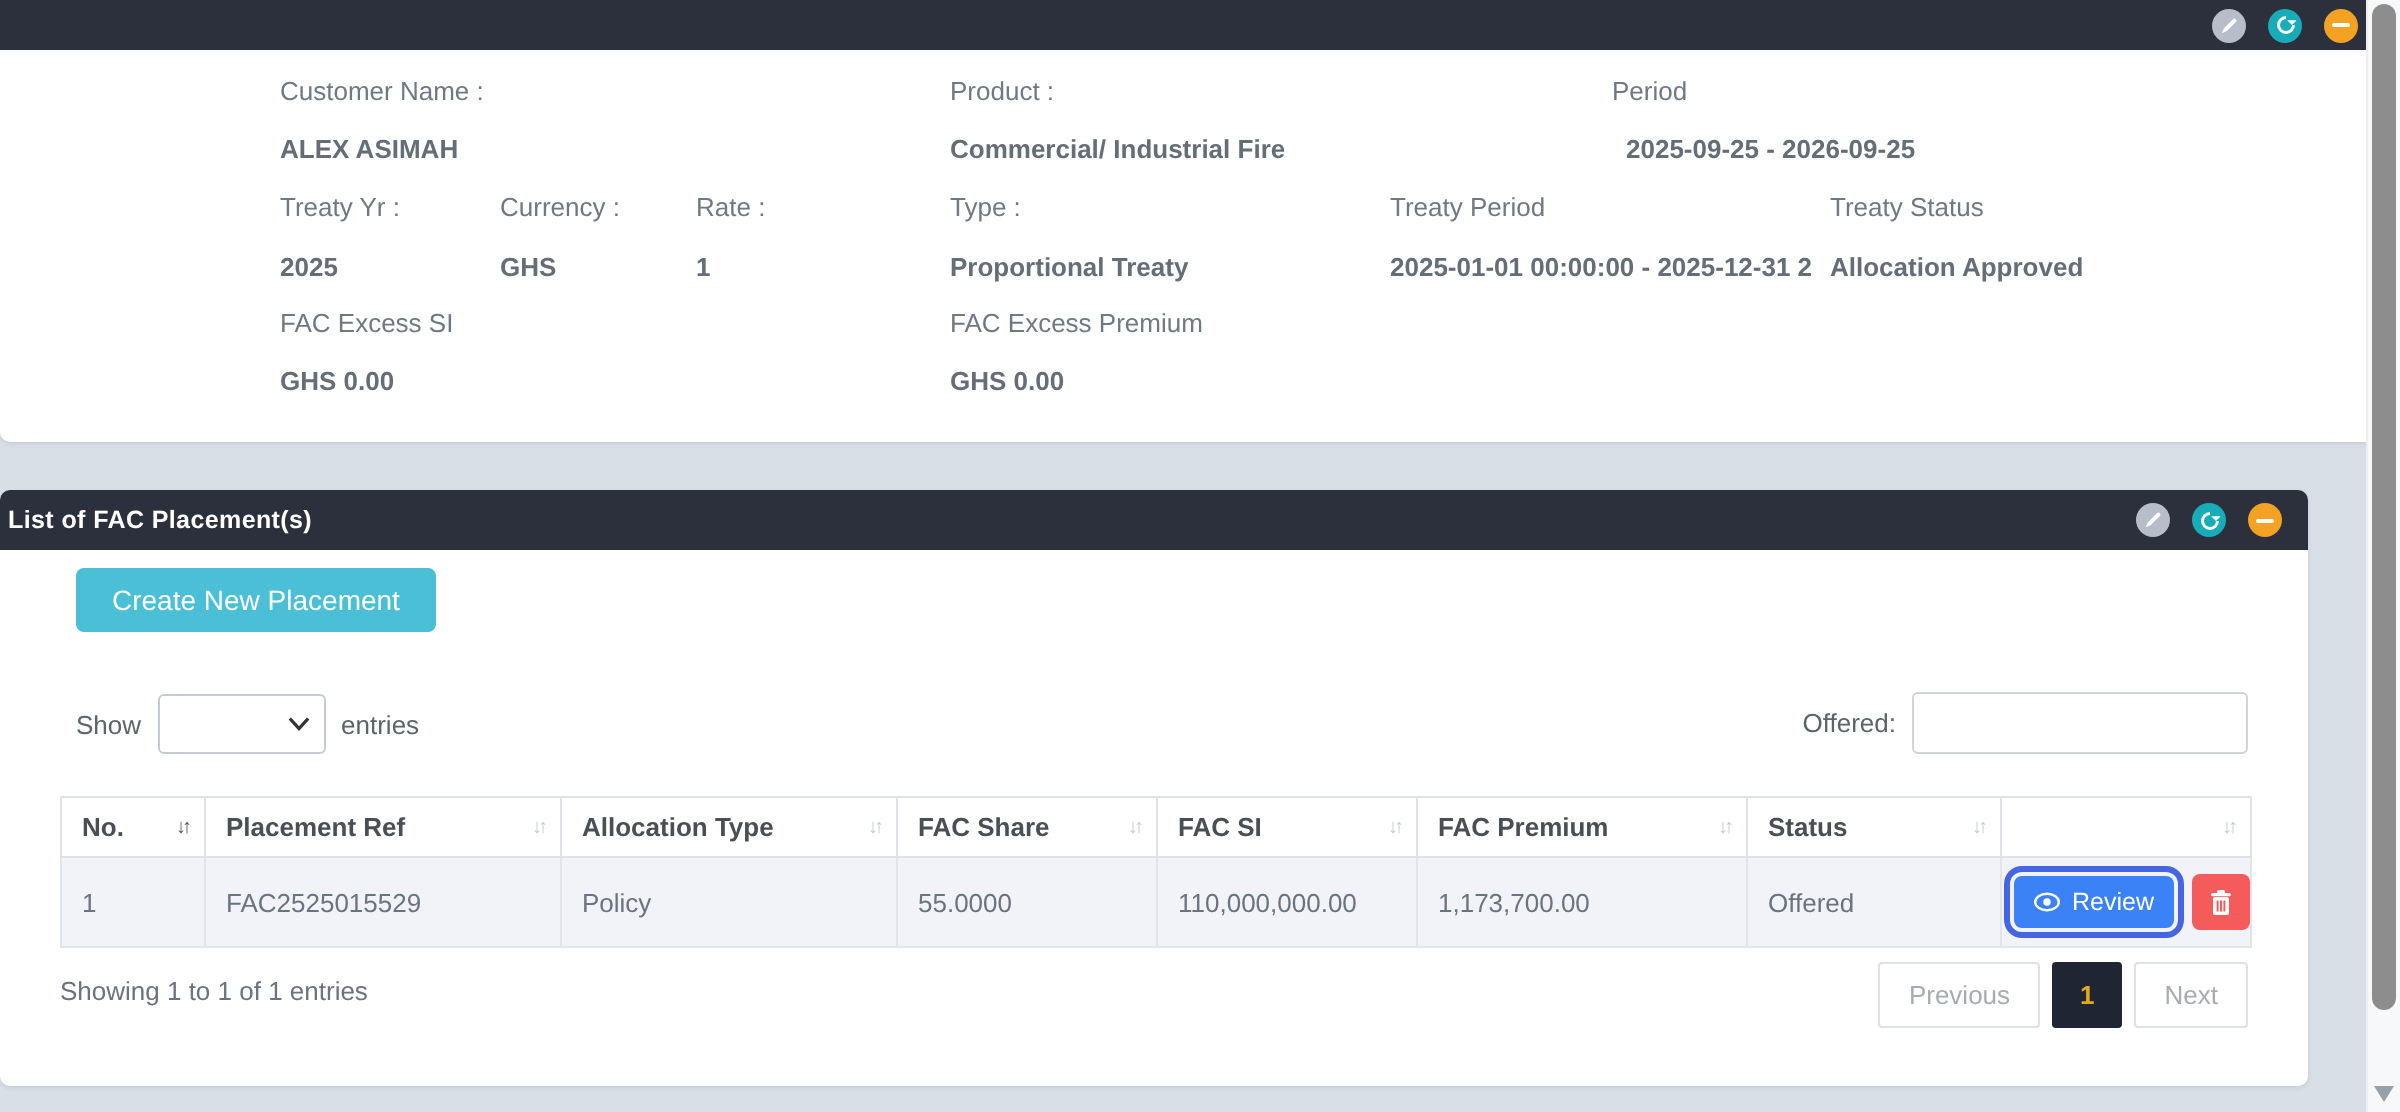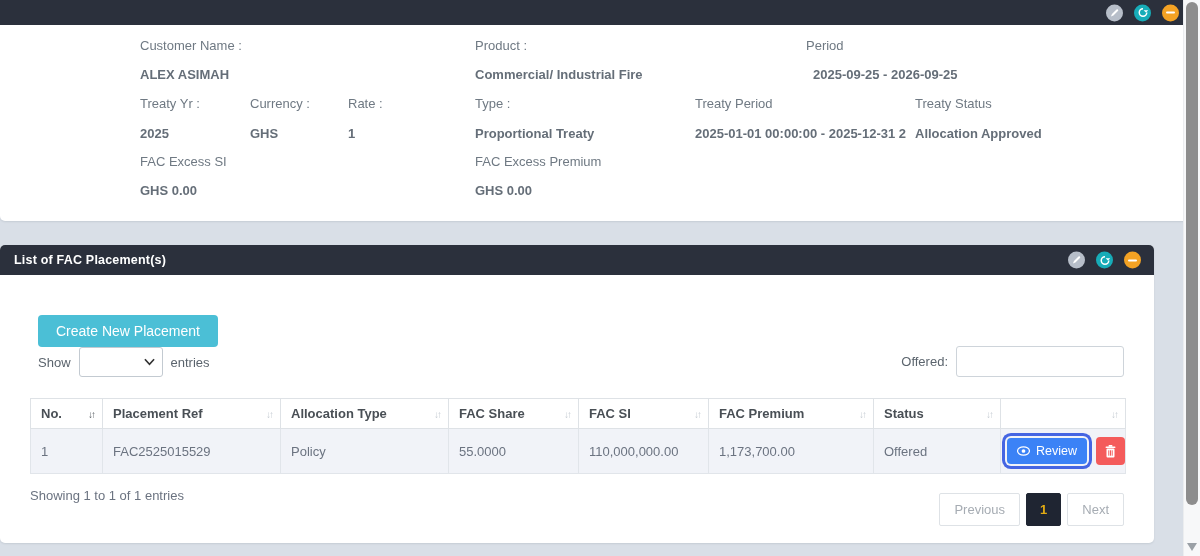--- a/index.html
+++ b/index.html
@@ -14,39 +14,39 @@
   
   .panel { position:absolute; background:#ffffff; border-radius:5px; box-shadow:0 1px 2px rgba(40,50,60,.10); }
   #treaty-panel { left:0; top:0; width:1192px; height:221px; border-top-left-radius:0; border-top-right-radius:0; }
   #placements-panel { left:0; top:245px; width:1154px; height:298px; }
   .panel-hdr {
     background:#2b303c; display:flex; align-items:center;
     border-top-left-radius:5px; border-top-right-radius:5px;
     position:relative;
   }
   #treaty-panel .panel-hdr { height:25px; border-radius:0; }
-  #placements-panel .panel-hdr { height:30px; padding-left:14px; }
+  #placements-panel .panel-hdr { height:30px; padding-left:4px; }
   .panel-title { color:#ffffff; font-size:12.5px; font-weight:bold; letter-spacing:.2px; }
   .hdr-tools { position:absolute; right:13px; top:50%; transform:translateY(-50%); display:flex; gap:11px; }
   .tool { width:17px; height:17px; border-radius:50%; display:flex; align-items:center; justify-content:center; cursor:pointer; }
   .tool.gray   { background:#b7bec9; }
   .tool.teal   { background:#17acb8; }
   .tool.orange { background:#f3a224; }
   .tool svg { display:block; }
   .tool .minus-bar { width:9px; height:2px; background:#fff; border-radius:1px; }
 
   
   .f { position:absolute; font-size:13px; white-space:nowrap; }
   .f.lbl { color:#6f7983; }
   .f.val { color:#656e78; font-weight:bold; }
   .clip { overflow:hidden; max-width:214px; }
 
   
   #create-btn {
-    position:absolute; left:38px; top:70px;
+    position:absolute; left:38px; top:39px;
     background:#4bbfd6; color:#fff; border:none; border-radius:4px;
     font-family:inherit; font-size:14px; padding:8px 18px; cursor:pointer;
   }
   #show-row { position:absolute; left:38px; top:102px; display:flex; align-items:center; gap:8px; font-size:13px; color:#5b646d; }
   #entries-select {
     width:84px; height:30px; background:#fff; border:1px solid #c3cad1; border-radius:3px;
     position:relative; cursor:pointer;
   }
   #entries-select svg { position:absolute; right:7px; top:10px; }
   #search-row { position:absolute; right:30px; top:101px; display:flex; align-items:center; gap:8px; font-size:13px; color:#5b646d; }
@@ -73,21 +73,21 @@
     font-family:inherit; font-size:12.5px; padding:6px 10px; cursor:pointer;
     box-shadow:0 0 0 2px #f1f3f8, 0 0 0 5px #4565e2;
   }
   #delete-btn {
     width:29px; height:28px; background:#f45b5b; border:none; border-radius:4px;
     display:inline-flex; align-items:center; justify-content:center; cursor:pointer;
   }
 
   
   #summary-text { position:absolute; left:30px; top:243px; font-size:13px; color:#6b7380; }
-  #pagination { position:absolute; right:30px; top:248px; display:flex; gap:6px; align-items:center; }
+  #pagination { position:absolute; right:30px; top:236px; display:flex; gap:6px; align-items:center; }
   .page-btn {
     border:1px solid #dee2e6; background:#fff; color:#a6acb3;
     font-family:inherit; font-size:13px; padding:8px 14px; border-radius:2px; cursor:pointer;
   }
   .page-btn.active { background:#1f2532; color:#e2ab13; font-weight:bold; padding:8px 13px; border-color:#1f2532; }
 
   
   #scrollbar { position:absolute; right:0; top:0; width:17px; height:556px; background:#f7f8f9; border-left:1px solid #ebedef; }
   #scroll-thumb { position:absolute; left:2px; top:2px; width:12px; height:503px; background:#8d8d8d; border-radius:7px; cursor:pointer; }
   #scroll-down { position:absolute; left:3px; top:543px; width:0; height:0; cursor:pointer;

